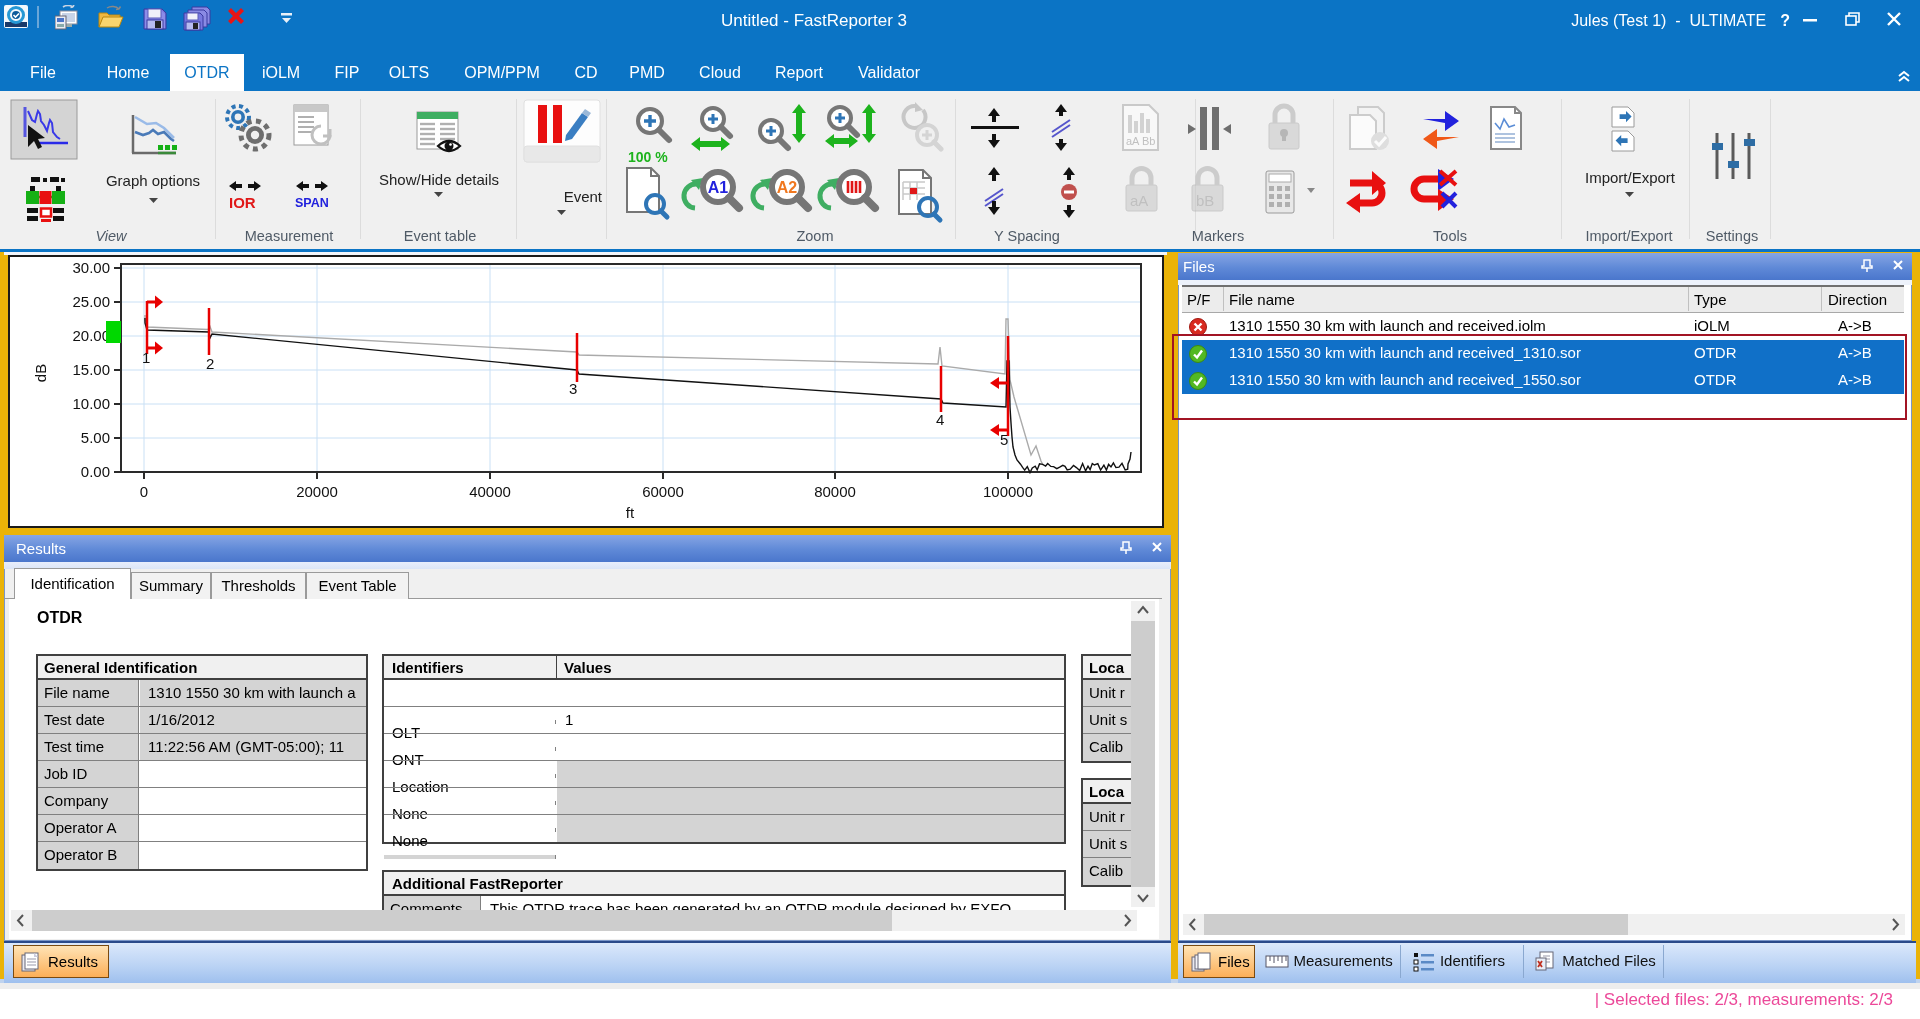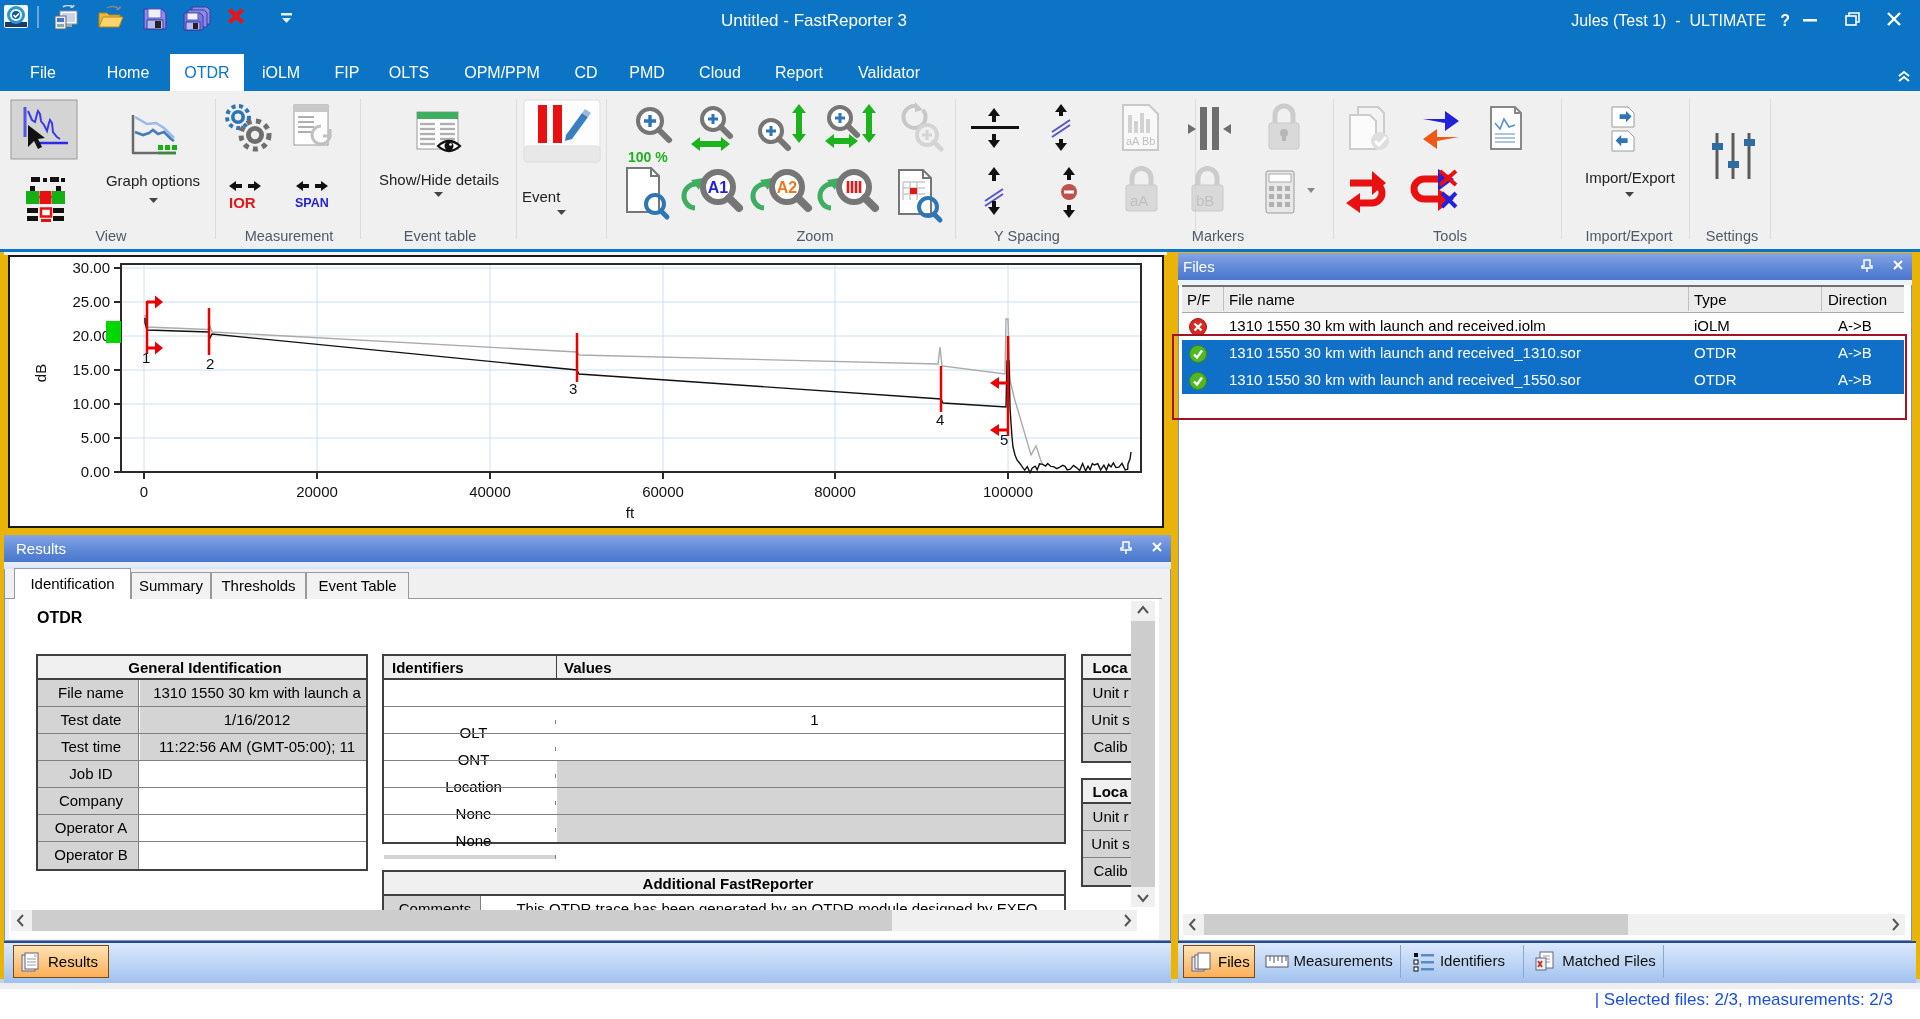--- a/index.html
+++ b/index.html
@@ -129,21 +129,21 @@
   <div class="gsep" style="left:360px;"></div>
   <div class="gsep" style="left:516px;"></div>
   <div class="gsep" style="left:606px;"></div>
   <div class="gsep" style="left:955px;"></div>
   <div class="gsep" style="left:1195px;"></div>
   <div class="gsep" style="left:1333px;"></div>
   <div class="gsep" style="left:1561px;"></div>
   <div class="gsep" style="left:1689px;"></div>
   <div class="gsep" style="left:1770px;"></div>
 
-  <div class="glabel" style="left:61px;width:100px;">View</div>
+  <div class="glabel" style="left:61px;width:100px;font-style:italic;">View</div>
   <div class="glabel" style="left:229px;width:120px;">Measurement</div>
   <div class="glabel" style="left:380px;width:120px;">Event table</div>
   <div class="glabel" style="left:755px;width:120px;">Zoom</div>
   <div class="glabel" style="left:967px;width:120px;">Y Spacing</div>
   <div class="glabel" style="left:1158px;width:120px;">Markers</div>
   <div class="glabel" style="left:1390px;width:120px;">Tools</div>
   <div class="glabel" style="left:1569px;width:120px;">Import/Export</div>
   <div class="glabel" style="left:1672px;width:120px;">Settings</div>
   <div id="ribbonicons">
   <svg style="position:absolute;left:0;top:0;" width="1920" height="153">
@@ -468,21 +468,21 @@
   </svg>
 
   <div style="position:absolute;left:103px;top:81px;width:100px;text-align:center;font-size:15px;color:#222;">Graph options</div>
   <svg style="position:absolute;left:149px;top:107px;" width="10" height="6">
         <path d="M0 0 L9 0 L4.5 5 Z" fill="#444"></path>
       </svg>
   <div style="position:absolute;left:371px;top:80px;width:136px;text-align:center;font-size:15px;color:#222;">Show/Hide details</div>
   <svg style="position:absolute;left:434px;top:101px;" width="10" height="6">
         <path d="M0 0 L9 0 L4.5 5 Z" fill="#444"></path>
       </svg>
-  <div style="position:absolute;left:522px;top:97px;width:80px;text-align:left;font-size:15px;color:#222;">Event</div>
+  <div style="position:absolute;left:522px;top:97px;width:80px;text-align:right;font-size:15px;color:#222;">Event</div>
   <svg style="position:absolute;left:557px;top:119px;" width="10" height="6">
         <path d="M0 0 L9 0 L4.5 5 Z" fill="#444"></path>
       </svg>
   <div style="position:absolute;left:1578px;top:78px;width:104px;text-align:center;font-size:15px;color:#222;">Import/Export</div>
   <svg style="position:absolute;left:1625px;top:101px;" width="10" height="6">
         <path d="M0 0 L9 0 L4.5 5 Z" fill="#444"></path>
       </svg>
   </div>
 </div>
 
@@ -590,21 +590,21 @@
     <div style="position:absolute;left:-1px;top:26px;width:1167px;height:7px;background:linear-gradient(#e8eefc,#dbe5f7);"></div>
     <div style="position:absolute;left:0;top:62px;width:1157px;height:1px;background:#9a9a9a;"></div>
     <div id="rtabs" style="position:absolute;left:0;top:33px;width:1165px;height:30px;">
       <div style="position:absolute;left:9px;top:-1px;width:117px;height:31px;background:#fff;border:1px solid #9a9a9a;border-bottom:none;font-size:15px;text-align:center;line-height:29px;z-index:2;">Identification</div>
       <div style="position:absolute;left:126px;top:3px;width:80px;height:27px;background:#f2f2f2;border:1px solid #9a9a9a;border-bottom:none;font-size:15px;text-align:center;line-height:26px;">Summary</div>
       <div style="position:absolute;left:206px;top:3px;width:95px;height:27px;background:#f2f2f2;border:1px solid #9a9a9a;border-bottom:none;font-size:15px;text-align:center;line-height:26px;">Thresholds</div>
       <div style="position:absolute;left:301px;top:3px;width:103px;height:27px;background:#f2f2f2;border:1px solid #9a9a9a;border-bottom:none;font-size:15px;text-align:center;line-height:26px;">Event Table</div>
     </div>
     <div id="rcontent" style="position:absolute;left:4px;top:63px;width:1150px;height:340px;background:#fff;overflow:hidden;">
       <div style="position:absolute;left:28px;top:10px;font-size:16px;font-weight:bold;">OTDR</div>
-      <div id="rtables" style="position:absolute;left:0;top:0;width:1150px;height:311px;overflow:hidden;font-size:15px;text-align:center;">
+      <div id="rtables" style="position:absolute;left:0;top:0;width:1150px;height:311px;overflow:hidden;font-size:15px;">
 
         <div style="position:absolute;left:27px;top:55px;width:332px;border:2px solid #404040;background:#fff;">
           <div style="height:24px;background:#f0f0f0;border-bottom:2px solid #404040;font-weight:bold;padding:3px 0 0 6px;">General Identification</div>
           <div class="trow">
               <div class="tlab">File name</div>
               <div class="tval g">1310 1550 30 km with launch a</div>
             </div>
           <div class="trow">
               <div class="tlab">Test date</div>
               <div class="tval g">1/16/2012</div>
@@ -847,14 +847,14 @@
             </g>
             <rect x="2" y="8" width="10" height="12" fill="#e8eef8" stroke="#667"></rect>
             <path d="M4 11 L8 17 M8 11 L4 17" stroke="#c03020" stroke-width="1.8"></path>
           </g>
         </svg>
       Matched Files</div>
   </div>
 </div>
 
 <div id="statusbar">
-  <div style="position:absolute;right:27px;top:1px;font-size:17px;color:#1d4ed8;">| Selected files: 2/3, measurements: 2/3</div>
+  <div style="position:absolute;right:27px;top:1px;font-size:17px;color:#ec4899;">| Selected files: 2/3, measurements: 2/3</div>
 </div>
 
 </body></html>

